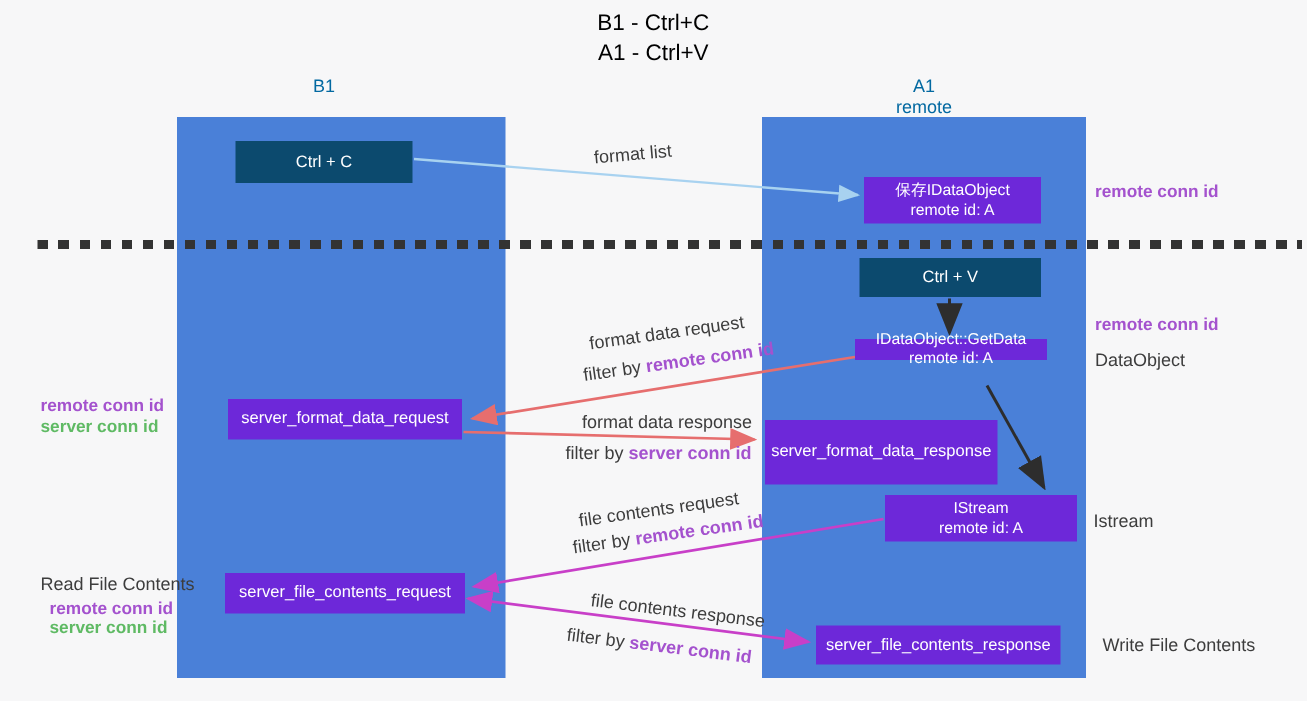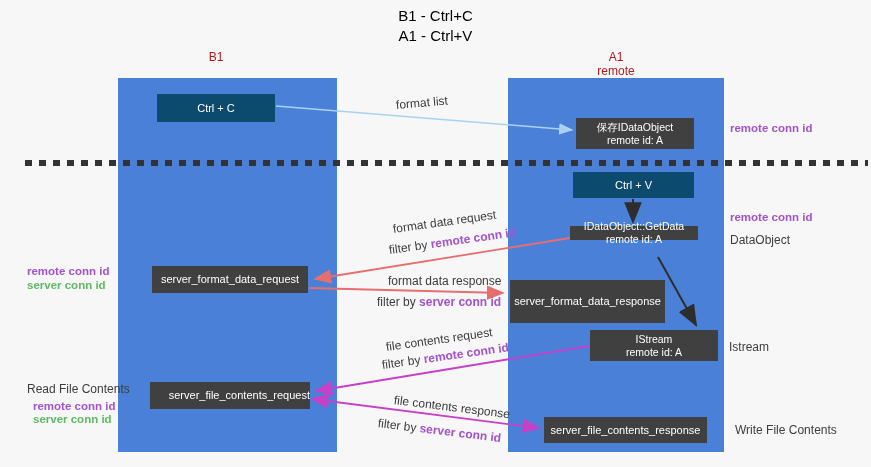--- a/index.html
+++ b/index.html
@@ -11,30 +11,30 @@
   }
   .panel{
     position:absolute;background:#4a80d8;z-index:1;
   }
   .arrows{position:absolute;left:0;top:0;z-index:2;}
   .title{
     position:absolute;left:0;top:6px;width:100%;text-align:center;
     font-size:15px;color:#000000;line-height:20px;z-index:3;
   }
   .col-header{
-    position:absolute;text-align:center;font-size:12px;color:#b91c1c;
+    position:absolute;text-align:center;font-size:12px;color:#0369a1;
     line-height:14px;z-index:3;
   }
   .box{
     position:absolute;display:flex;flex-direction:column;align-items:center;
     justify-content:center;color:#fff;text-align:center;z-index:3;
     font-size:11px;line-height:13px;
   }
   .box.green{background:#0c4a6e;justify-content:center;}
-  .box.orange{background:#404040;}
+  .box.orange{background:#6d28d9;}
   .box.two-line{font-size:10.5px;line-height:13px;}
   .lbl{position:absolute;z-index:3;font-size:12px;white-space:nowrap;}
   .lbl.small{font-size:11.5px;}
   .purple{color:#a452ce;font-weight:bold;}
   .greenlbl{color:#5fba64;font-weight:bold;}
   .dark{color:#3d3d3d;}
   .flow{position:absolute;z-index:3;font-size:12px;color:#3c3c3c;white-space:nowrap;transform-origin:left center;}
   .rot-up{transform:rotate(-8deg);}
   .rot-dn{transform:rotate(7deg);}
   .rot-list{transform:rotate(-5deg);}
@@ -112,21 +112,21 @@
 
   <div class="box orange" style="left:510px;top:280px;width:155px;height:43px;">
     <div>server_format_data_response</div>
   </div>
 
   <div class="box orange two-line" style="left:590px;top:330px;width:128px;height:31px;">
     <div>IStream</div>
     <div>remote id: A</div>
   </div>
 
-  <div class="box orange" style="left:150px;top:382px;width:160px;height:27px;align-items:flex-end;">
+  <div class="box orange" style="left:150px;top:382px;width:160px;height:27px;">
     <div>server_file_contents_request</div>
   </div>
 
   <div class="box orange" style="left:544px;top:417px;width:163px;height:26px;">
     <div>server_file_contents_response</div>
   </div>
 
   <div class="dashline"></div>
 
   <div class="lbl small purple" style="left:730px;top:122px;">remote conn id</div>

